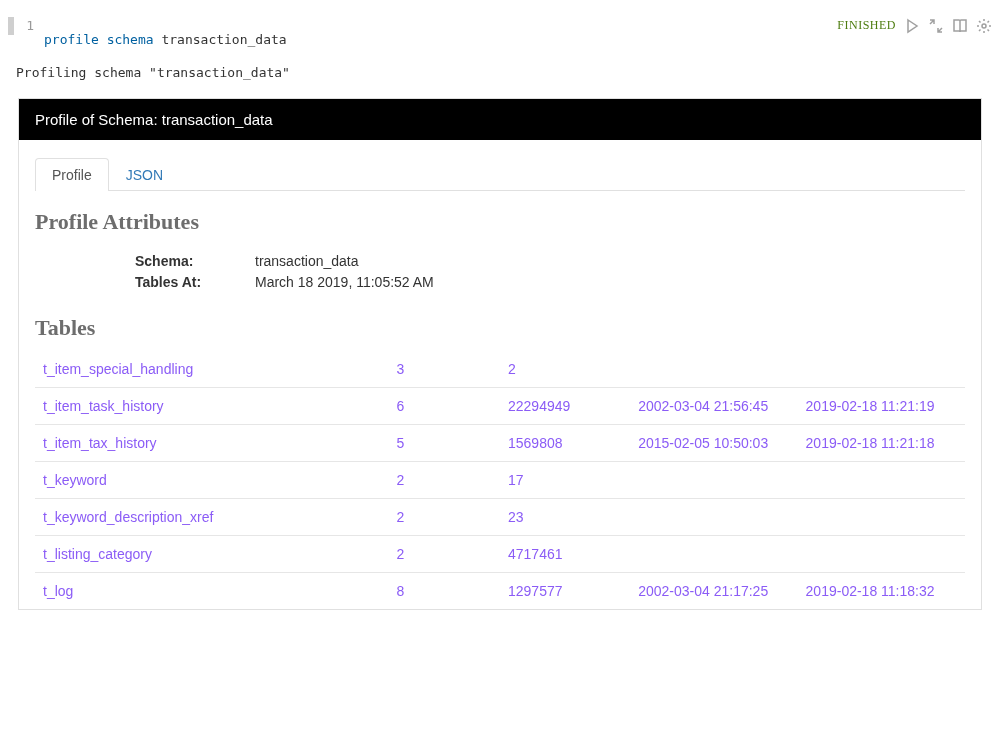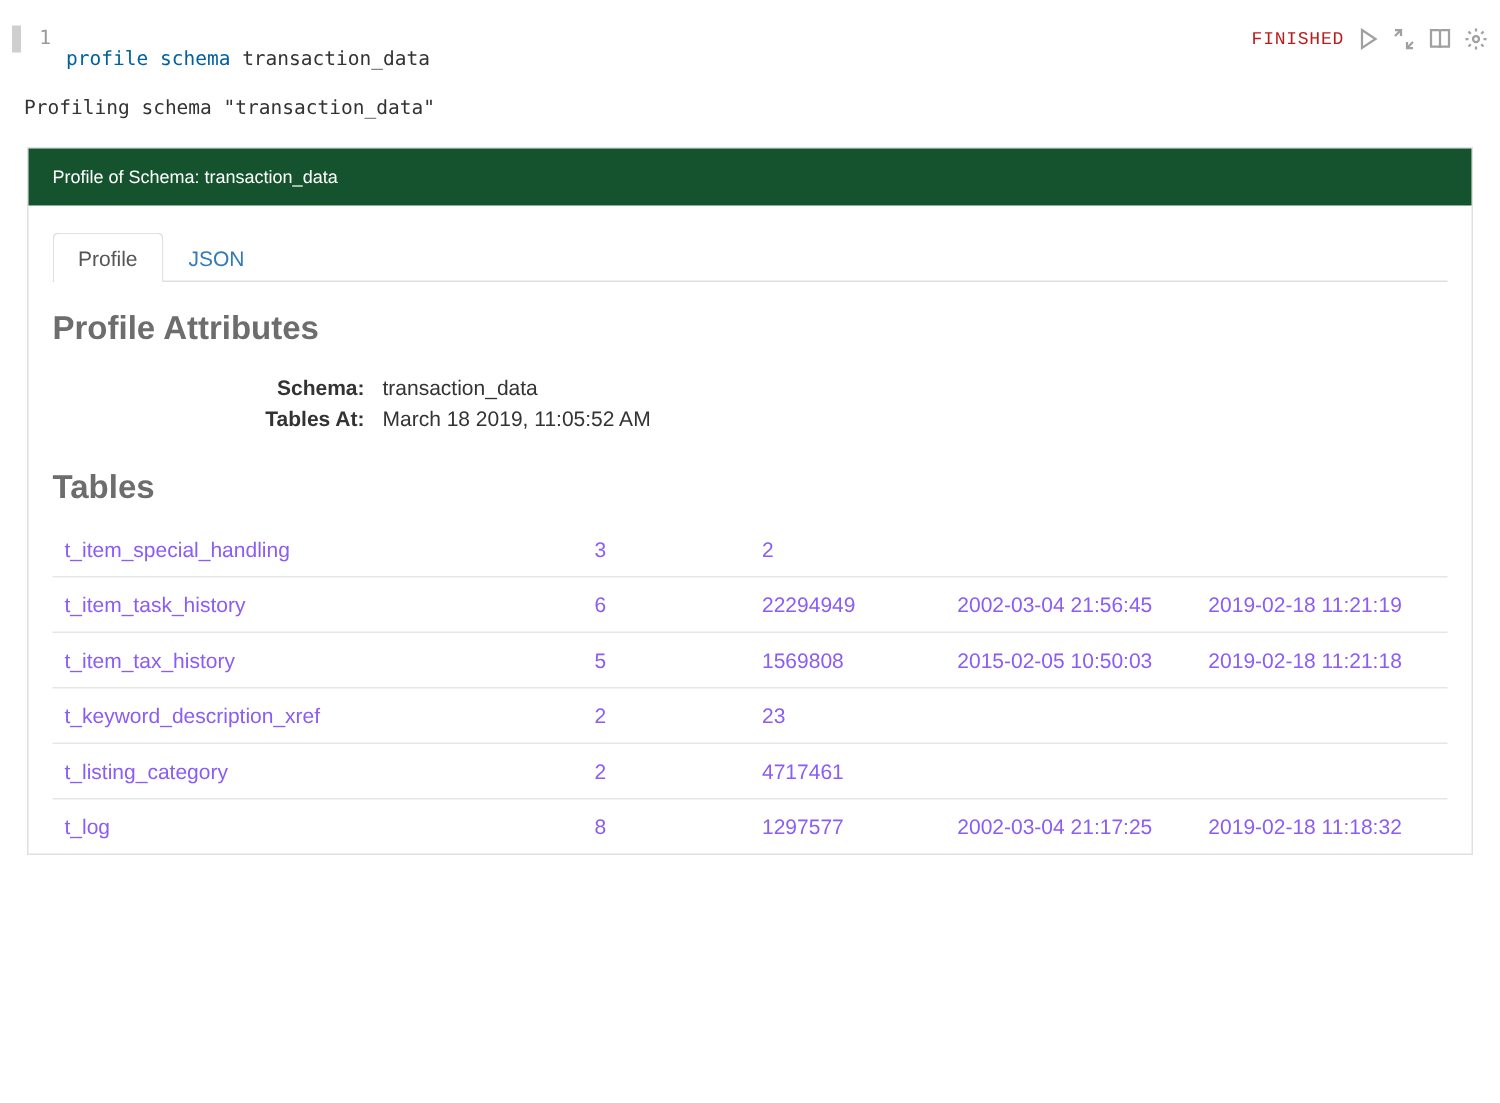--- a/index.html
+++ b/index.html
@@ -32,41 +32,41 @@
       text-align: right;
       display: inline-block;
     }
     .code-text { flex: 1; margin-top: 28px; }
     .kw-blue { color: #0060a0; }
     .code-plain { color: #333; }
     .toolbar-right {
       display: flex;
       align-items: center;
       gap: 8px;
-      color: #b91c1c;
-      font-family: Liberation Mono, monospace;
+      color: #4d7c0f;
+      font-family: Liberation Serif, serif;
       font-size: 12px;
       letter-spacing: 0.5px;
     }
     .toolbar-right svg { width: 16px; height: 16px; stroke: #a0a0a0; fill: none; stroke-width: 1.5; cursor: pointer; }
     .output-line {
       font-family: "Menlo", "Monaco", monospace;
       font-size: 13px;
       padding: 14px 16px 18px;
       color: #333;
     }
     .panel {
       margin: 0 18px;
       border: 1px solid #e0e0e0;
     }
     .panel-header {
-      background: #14532d;
+      background: #000000;
       color: #fff;
       padding: 12px 16px;
-      font-size: 12px;
+      font-size: 15px;
       font-weight: 400;
     }
     .panel-body {
       padding: 18px 16px 0;
     }
     .tabs {
       display: flex;
       border-bottom: 1px solid #e0e0e0;
       margin-bottom: 18px;
     }
@@ -84,31 +84,31 @@
       color: #555;
       border-color: #e0e0e0 #e0e0e0 #fff #e0e0e0;
       border-radius: 4px 4px 0 0;
       background: #fff;
     }
     .section-title {
       font-size: 22px;
       font-weight: 700;
       color: #6d6d6d;
       margin-bottom: 16px;
+      font-family: Liberation Serif, serif;
     }
     .attrs {
       margin: 0 0 22px 100px;
     }
     .attr-row {
       display: flex;
       line-height: 1.5;
     }
     .attr-label {
       width: 120px;
-      text-align: right;
       font-weight: 700;
       padding-right: 12px;
     }
     .attr-val { }
     table.tables {
       width: 100%;
       border-collapse: collapse;
     }
     table.tables td {
       padding: 10px 8px;
@@ -199,20 +199,27 @@
             <td>2019-02-18 11:21:19</td>
           </tr>
           <tr>
             <td>t_item_tax_history</td>
             <td>5</td>
             <td>1569808</td>
             <td>2015-02-05 10:50:03</td>
             <td>2019-02-18 11:21:18</td>
           </tr>
           <tr>
+            <td>t_keyword</td>
+            <td>2</td>
+            <td>17</td>
+            <td></td>
+            <td></td>
+          </tr>
+          <tr>
             <td>t_keyword_description_xref</td>
             <td>2</td>
             <td>23</td>
             <td></td>
             <td></td>
           </tr>
           <tr>
             <td>t_listing_category</td>
             <td>2</td>
             <td>4717461</td>

